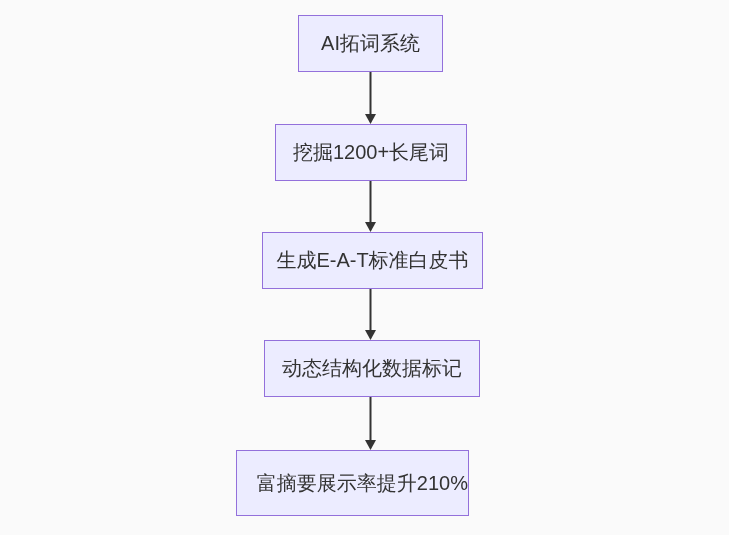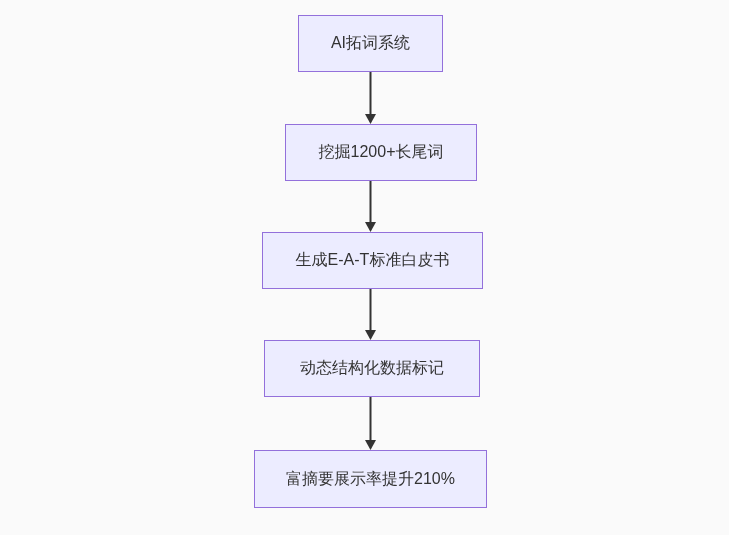--- a/index.html
+++ b/index.html
@@ -14,32 +14,32 @@
     background: #fafafa;
     overflow: hidden;
     font-family: "Liberation Sans", "DejaVu Sans", sans-serif;
   }
   .node {
     position: absolute;
     box-sizing: border-box;
     background: #ECECFF;
     border: 1px solid #9370DB;
     color: #333333;
-    font-size: 16px;
+    font-size: 20px;
     display: flex;
     align-items: center;
     justify-content: center;
     text-align: center;
     white-space: nowrap;
   }
   #node-a { left: 298px; top: 15px;  width: 145px; height: 57px; }
-  #node-b { left: 275px; top: 124px; width: 192px; height: 57px; margin-left: 10px; }
+  #node-b { left: 275px; top: 124px; width: 192px; height: 57px; }
   #node-c { left: 262px; top: 232px; width: 221px; height: 57px; }
   #node-d { left: 264px; top: 340px; width: 216px; height: 57px; }
-  #node-e { left: 254px; top: 450px; width: 233px; height: 58px; }
+  #node-e { left: 236px; top: 450px; width: 233px; height: 66px; justify-content: flex-end; }
   .edges {
     position: absolute;
     left: 0;
     top: 0;
     pointer-events: none;
   }
   .edge-line {
     stroke: #333333;
     stroke-width: 2;
     fill: none;

